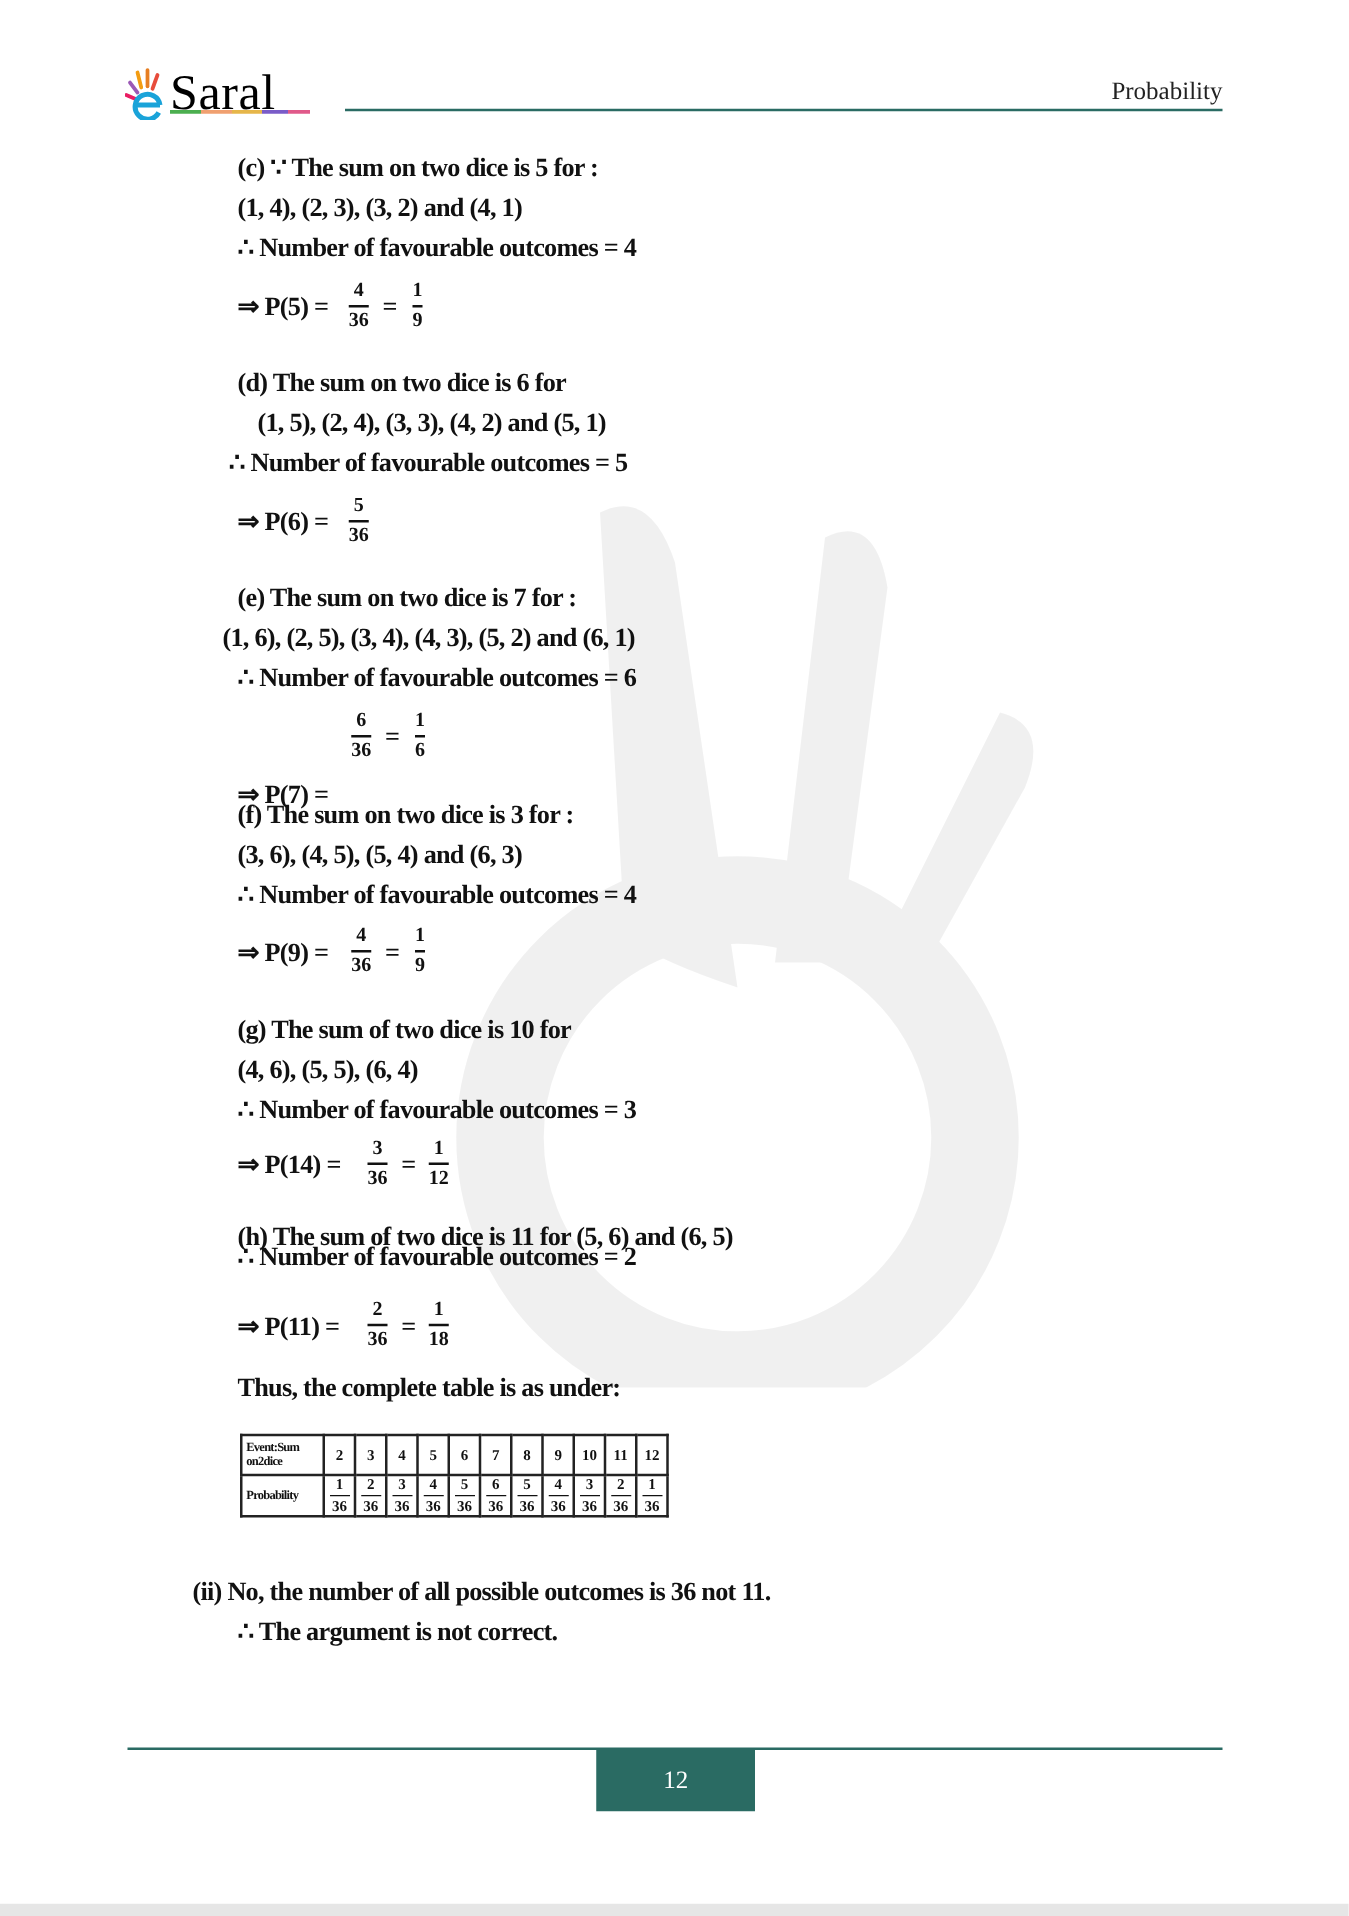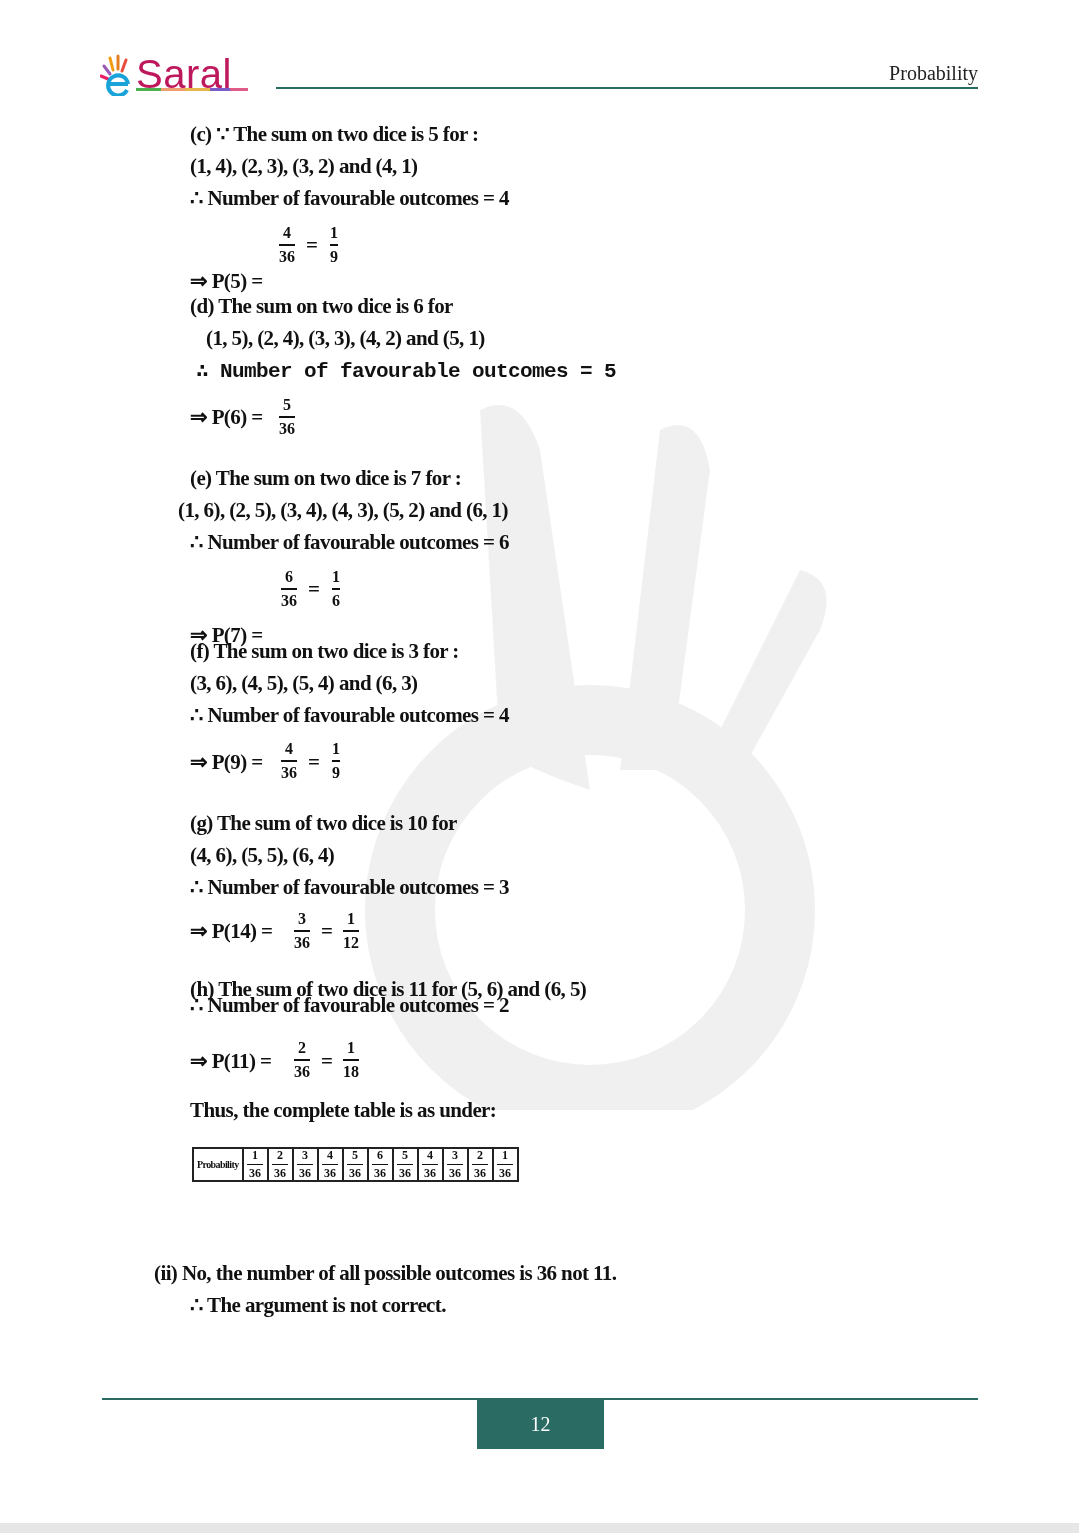--- a/index.html
+++ b/index.html
@@ -1,20 +1,20 @@
 <!DOCTYPE html>
 <html><head>
 <meta charset="utf-8">
 <style>
   html,body{margin:0;padding:0;}
   body{width:1079px;height:1533px;background:#ffffff;position:relative;overflow:hidden;font-family:"Liberation Serif",serif;color:#111;}
   .bottom-strip{position:absolute;left:0;bottom:0;width:1079px;height:10px;background:#e6e6e6;}
   .logo{position:absolute;left:100px;top:46px;height:50px;display:flex;align-items:flex-end;}
   .logo-e{position:relative;width:34px;height:44px;}
-  .logo-text{font-family:Liberation Sans, sans-serif;font-size:40px;color:#be185d;letter-spacing:0.5px;line-height:44px;margin-left:2px;}
+  .logo-text{font-family:Liberation Serif, serif;font-size:40px;color:#000000;letter-spacing:0.5px;line-height:44px;margin-left:2px;}
   .logo-underline{position:absolute;left:136px;top:88px;width:112px;height:3px;background:linear-gradient(90deg,#4caf50 0 22%,#f0a070 22% 44%,#e6b64a 44% 66%,#7a5cc8 66% 84%,#e05a8a 84% 100%);}
   .header-line{position:absolute;left:276px;top:87px;width:702px;height:2px;background:#2a6b63;}
   .header-title{position:absolute;right:101px;top:62px;font-size:20px;color:#222;}
   .watermark{position:absolute;left:330px;top:390px;width:520px;height:720px;opacity:0.055;}
   .content{position:absolute;left:0;top:0;width:1079px;}
   .line{position:absolute;font-family:"Liberation Serif",serif;font-weight:bold;font-size:21px;letter-spacing:-0.6px;white-space:nowrap;}
   .frac{position:absolute;font-family:"Liberation Serif",serif;font-weight:bold;font-size:16px;display:flex;flex-direction:column;align-items:center;}
   .frac .num{line-height:18px;}
   .frac .bar{height:1.5px;background:#111;width:100%;margin:2px 0;}
   .frac .den{line-height:18px;}
@@ -52,36 +52,36 @@
 </div>
 <div class="logo-underline"></div>
 <div class="header-line"></div>
 <div class="header-title">Probability</div>
 
 <div class="content">
 
   <div class="line" style="left:190px;top:122px;">(c) ∵ The sum on two dice is 5 for :</div>
   <div class="line" style="left:190px;top:154px;">(1, 4), (2, 3), (3, 2) and (4, 1)</div>
   <div class="line" style="left:190px;top:186px;">∴ Number of favourable outcomes = 4</div>
-  <div class="line" style="left:190px;top:233px;margin-top:36px;">⇒ P(5) =</div>
+  <div class="line" style="left:190px;top:233px;">⇒ P(5) =</div>
   <div class="frac" style="left:279px;top:224px;">
       <span class="num">4</span>
       <span class="bar"></span>
       <span class="den">36</span>
     </div>
   <div class="line" style="left:306px;top:233px;">=</div>
   <div class="frac" style="left:330px;top:224px;">
       <span class="num">1</span>
       <span class="bar"></span>
       <span class="den">9</span>
     </div>
 
   <div class="line" style="left:190px;top:294px;">(d) The sum on two dice is 6 for</div>
   <div class="line" style="left:206px;top:326px;">(1, 5), (2, 4), (3, 3), (4, 2) and (5, 1)</div>
-  <div class="line" style="left:196px;top:358px;font-family:Liberation Mono, monospace;">∴ Number of favourable outcomes = 5</div>
+  <div class="line" style="left:183px;top:358px;">∴ Number of favourable outcomes = 5</div>
   <div class="line" style="left:190px;top:405px;">⇒ P(6) =</div>
   <div class="frac" style="left:279px;top:396px;">
       <span class="num">5</span>
       <span class="bar"></span>
       <span class="den">36</span>
     </div>
 
   <div class="line" style="left:190px;top:466px;">(e) The sum on two dice is 7 for :</div>
   <div class="line" style="left:178px;top:498px;">(1, 6), (2, 5), (3, 4), (4, 3), (5, 2) and (6, 1)</div>
   <div class="line" style="left:190px;top:530px;">∴ Number of favourable outcomes = 6</div>
@@ -142,20 +142,34 @@
   <div class="frac" style="left:343px;top:1039px;">
       <span class="num">1</span>
       <span class="bar"></span>
       <span class="den">18</span>
     </div>
 
   <div class="line" style="left:190px;top:1098px;">Thus, the complete table is as under:</div>
 
   <table class="prob">
     <tbody>
+        <tr>
+      <td class="hdr" style="width:58px;">Event:Sum on2dice</td>
+      <td class="cell">2</td>
+      <td class="cell">3</td>
+      <td class="cell">4</td>
+      <td class="cell">5</td>
+      <td class="cell">6</td>
+      <td class="cell">7</td>
+      <td class="cell">8</td>
+      <td class="cell">9</td>
+      <td class="cell">10</td>
+      <td class="cell">11</td>
+      <td class="cell">12</td>
+    </tr>
     <tr>
       <td class="hdr">Probability</td>
       <td class="cell">
             <div class="tf">
               <span>1</span>
               <span class="bar"></span>
               <span>36</span>
             </div>
           </td>
       <td class="cell">

